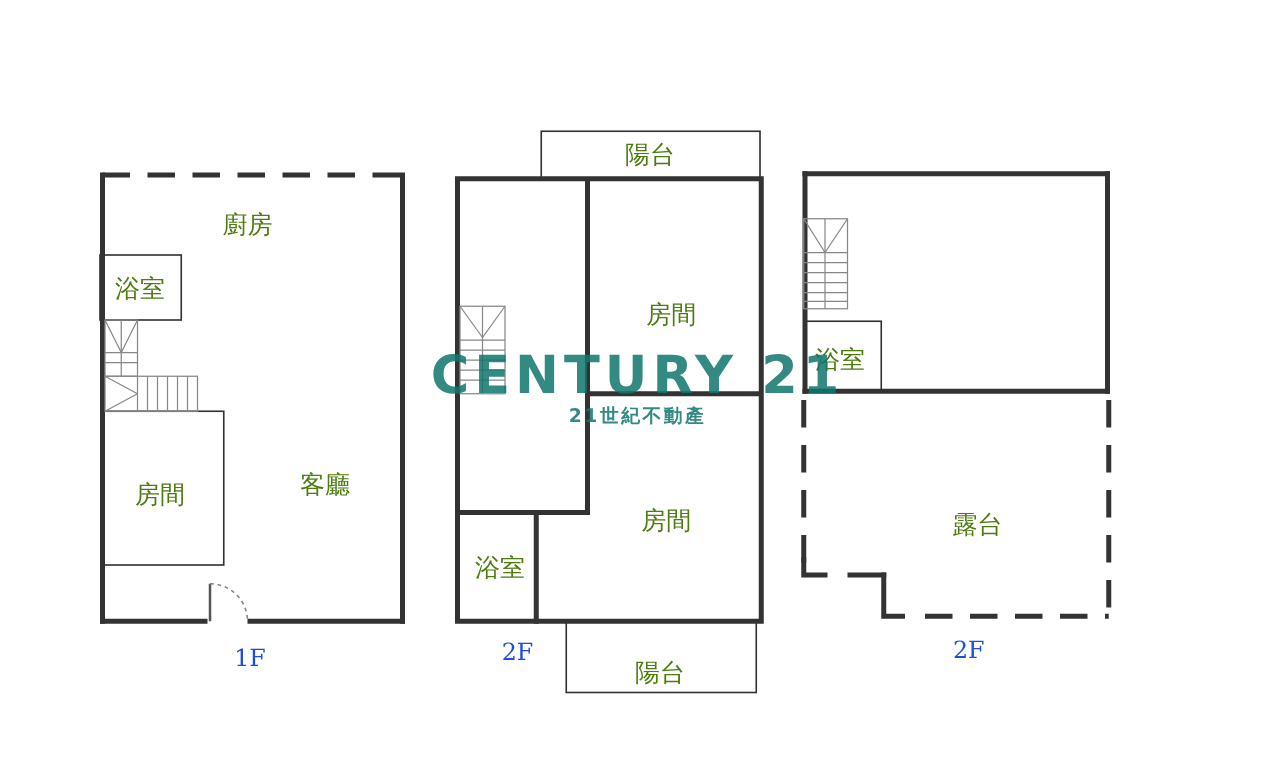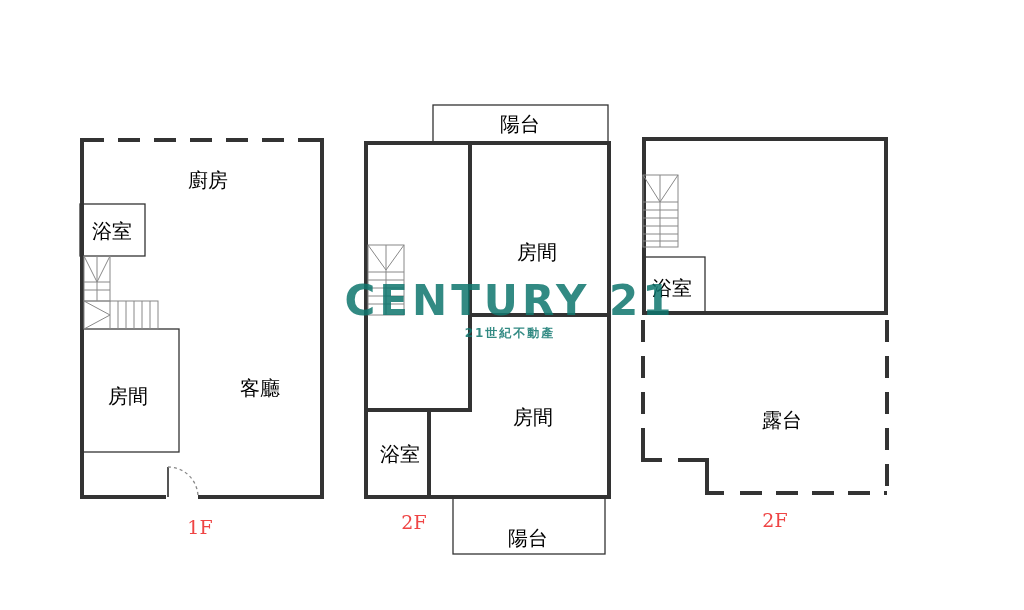--- a/index.html
+++ b/index.html
@@ -2,25 +2,25 @@
 <html><head>
 <meta charset="utf-8">
 <style>
   html, body { margin:0; padding:0; background:#ffffff; }
   body { width:1024px; height:610px; position:relative; overflow:hidden; font-family:"DejaVu Serif", serif; }
   svg { position:absolute; left:0; top:0; }
   .wall { stroke:#333333; stroke-width:4; fill:none; stroke-linecap:square; }
   .wall-dash { stroke:#333333; stroke-width:4; fill:none; stroke-dasharray:22 14; }
   .thin { stroke:#333333; stroke-width:1.3; fill:none; }
   .stair { stroke:#888888; stroke-width:1; fill:none; }
-  .lbl { position:absolute; font-family:Liberation Sans, sans-serif; font-size:20px; color:#000000; white-space:nowrap; transform:translate(-50%,-50%); }
-  .floor-lbl { position:absolute; font-family:"DejaVu Serif", serif; font-size:19px; color:#ef4444; transform:translate(-50%,-50%); }
+  .lbl { position:absolute; font-family:Liberation Sans, sans-serif; font-size:20px; color:#4d7c0f; white-space:nowrap; transform:translate(-50%,-50%); }
+  .floor-lbl { position:absolute; font-family:"DejaVu Serif", serif; font-size:19px; color:#1d4ed8; transform:translate(-50%,-50%); }
   .wm { position:absolute; color:#0f766e; opacity:0.85; white-space:nowrap; transform:translate(-50%,-50%); }
   .wm-main { font-family:"DejaVu Sans", sans-serif; font-weight:bold; font-size:42px; letter-spacing:4px; }
-  .wm-sub { font-family:"DejaVu Sans", sans-serif; font-weight:bold; font-size:12px; letter-spacing:2px; }
+  .wm-sub { font-family:"DejaVu Sans", sans-serif; font-weight:bold; font-size:15px; letter-spacing:2px; }
 </style>
 </head>
 <body>
 
 <svg width="1024" height="610">
 
   <g>
     <line class="wall-dash" x1="82" y1="140" x2="322" y2="140"></line>
     <line class="wall" x1="82" y1="140" x2="82" y2="497"></line>
     <line class="wall" x1="322" y1="140" x2="322" y2="497"></line>
@@ -97,21 +97,21 @@
 
     <line class="wall-dash" x1="643" y1="320" x2="643" y2="460"></line>
     <line class="wall-dash" x1="887" y1="320" x2="887" y2="493"></line>
     <path class="wall" d="M643 448 L643 460 L660 460"></path>
     <line class="wall" x1="680" y1="460" x2="707" y2="460"></line>
     <path class="wall" d="M707 460 L707 493 L722 493"></path>
     <line class="wall-dash" x1="740" y1="493" x2="887" y2="493"></line>
   </g>
 </svg>
 
-<div class="lbl" style="left:208px;top:180px">廚房</div>
+<div class="lbl" style="left:198px;top:180px">廚房</div>
 <div class="lbl" style="left:112px;top:231px">浴室</div>
 <div class="lbl" style="left:128px;top:396px">房間</div>
 <div class="lbl" style="left:260px;top:388px">客廳</div>
 <div class="floor-lbl" style="left:200px;top:527px">1F</div>
 
 <div class="lbl" style="left:520px;top:124px">陽台</div>
 <div class="lbl" style="left:537px;top:252px">房間</div>
 <div class="lbl" style="left:533px;top:417px">房間</div>
 <div class="lbl" style="left:400px;top:454px">浴室</div>
 <div class="lbl" style="left:528px;top:538px">陽台</div>

